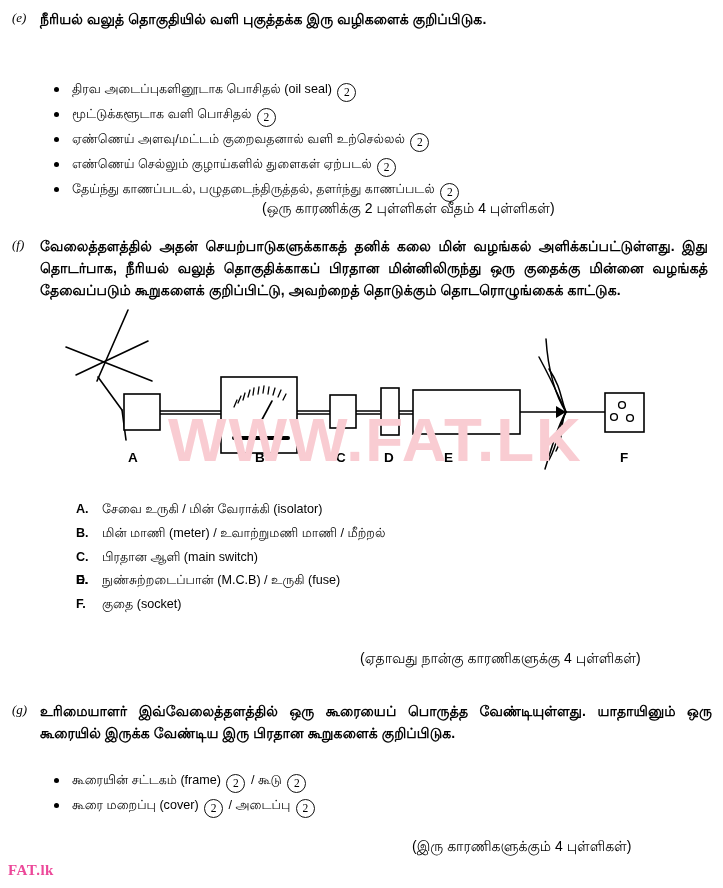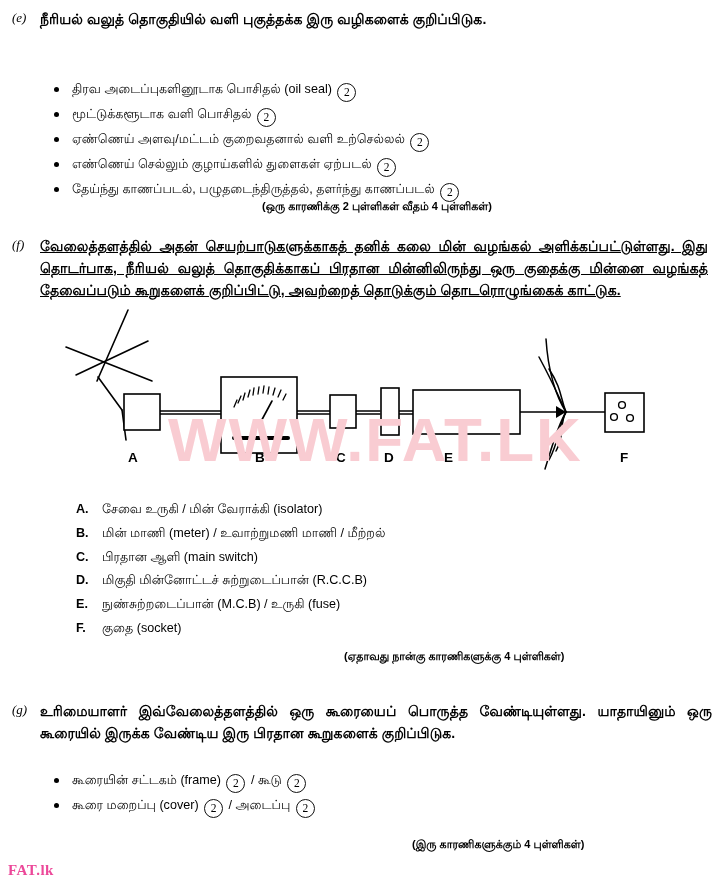--- a/index.html
+++ b/index.html
@@ -131,22 +131,22 @@
     left: 0;
     top: 0;
     font-weight: 700;
     font-family: "Liberation Sans", "DejaVu Sans", sans-serif;
   }
 
   
   .marks {
     position: absolute;
     font-family: "Liberation Sans", "DejaVu Sans", sans-serif;
-    font-size: 11px;
-    font-weight: 700;
+    font-size: 14px;
+    font-weight: 400;
     white-space: nowrap;
     z-index: 3;
   }
 
   
   #diagram {
     position: absolute;
     left: 0;
     top: 305px;
     width: 723px;
@@ -191,21 +191,21 @@
     <li>
       <span>தேய்ந்து காணப்படல், பழுதடைந்திருத்தல், தளர்ந்து காணப்படல்</span>
       <span class="circ">2</span>
     </li>
   </ul>
 
   <div class="marks" style="left:262px; top:200px;">(ஒரு காரணிக்கு 2 புள்ளிகள் வீதம் 4 புள்ளிகள்)</div>
 
   <div class="qblock" style="left:12px; top:235px; width:700px;">
     <span class="qlabel" style="left:0px; top:2px;">(f)</span>
-    <div class="qtext" style="margin-left:28px; width:668px;text-decoration:underline;">வேலைத்தளத்தில் அதன் செயற்பாடுகளுக்காகத் தனிக் கலை மின் வழங்கல் அளிக்கப்பட்டுள்ளது. இது தொடர்பாக, நீரியல் வலுத் தொகுதிக்காகப் பிரதான மின்னிலிருந்து ஒரு குதைக்கு மின்னை வழங்கத் தேவைப்படும் கூறுகளைக் குறிப்பிட்டு, அவற்றைத் தொடுக்கும் தொடரொழுங்கைக் காட்டுக.</div>
+    <div class="qtext" style="margin-left:28px; width:668px;">வேலைத்தளத்தில் அதன் செயற்பாடுகளுக்காகத் தனிக் கலை மின் வழங்கல் அளிக்கப்பட்டுள்ளது. இது தொடர்பாக, நீரியல் வலுத் தொகுதிக்காகப் பிரதான மின்னிலிருந்து ஒரு குதைக்கு மின்னை வழங்கத் தேவைப்படும் கூறுகளைக் குறிப்பிட்டு, அவற்றைத் தொடுக்கும் தொடரொழுங்கைக் காட்டுக.</div>
   </div>
 
   <div id="diagram">
     <svg width="723" height="180" viewBox="0 0 723 180">
       <g fill="none" stroke="#000" stroke-width="1.6" stroke-linecap="round">
 
         <g>
           <line x1="97" y1="76" x2="128" y2="5"></line>
           <line x1="66" y1="42" x2="152" y2="76"></line>
           <line x1="76" y1="70" x2="148" y2="36"></line>
@@ -288,33 +288,32 @@
     <li>
       <span class="al-key">B.</span>
       <span>மின் மாணி (meter) / உவாற்றுமணி மாணி / மீற்றல்</span>
     </li>
     <li>
       <span class="al-key">C.</span>
       <span>பிரதான ஆளி (main switch)</span>
     </li>
     <li>
       <span class="al-key">D.</span>
-      <span>மிகுதி மின்னோட்டச் சுற்றுடைப்பான் (R.C.C.B)</span>
     </li>
     <li>
       <span class="al-key">E.</span>
       <span>நுண்சுற்றடைப்பான் (M.C.B) / உருகி (fuse)</span>
     </li>
     <li>
       <span class="al-key">F.</span>
       <span>குதை (socket)</span>
     </li>
   </ol>
 
-  <div class="marks" style="left:344px; top:650px;">(ஏதாவது நான்கு காரணிகளுக்கு 4 புள்ளிகள்)</div>
+  <div class="marks" style="left:360px; top:650px;">(ஏதாவது நான்கு காரணிகளுக்கு 4 புள்ளிகள்)</div>
 
   <div class="qblock" style="left:12px; top:700px; width:700px;">
     <span class="qlabel" style="left:0px; top:2px;">(g)</span>
     <div class="qtext" style="margin-left:28px; width:672px;">உரிமையாளர் இவ்வேலைத்தளத்தில் ஒரு கூரையைப் பொருத்த வேண்டியுள்ளது. யாதாயினும் ஒரு கூரையில் இருக்க வேண்டிய இரு பிரதான கூறுகளைக் குறிப்பிடுக.</div>
   </div>
 
   <ul class="bullets" style="left:42px; top:760px; width:640px;">
     <li>
       <span>கூரையின் சட்டகம் (frame)</span>
       <span class="circ">2</span>

